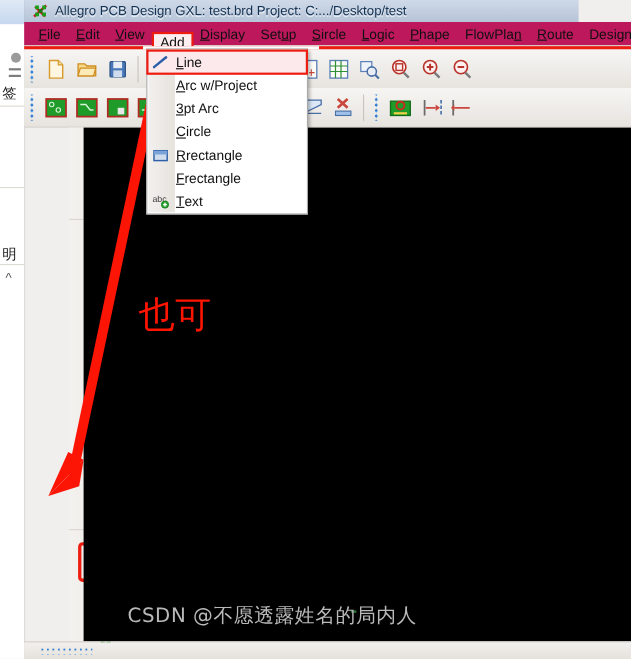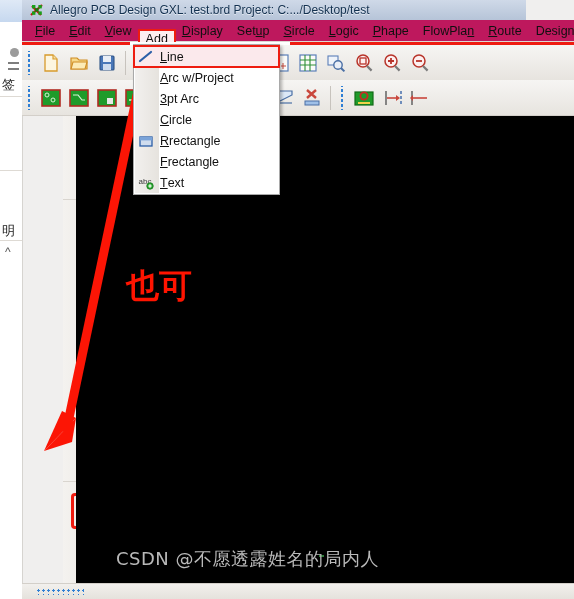--- a/index.html
+++ b/index.html
@@ -80,21 +80,21 @@
   #canvas{
     position:absolute;left:54px;top:116px;width:498px;height:467px;background:#000000;
   }
   #canvas .tiny-mark{position:absolute;left:243px;top:439px;width:5px;height:2px;background:#2f7d3a;}
   #watermark{
     position:absolute;left:40px;bottom:12px;font-size:18px;color:#b9b9b9;
     font-family:"DejaVu Sans",sans-serif;white-space:nowrap;letter-spacing:.5px;
   }
   #annotation-cn{
     position:absolute;left:50px;top:148px;font-size:33px;color:#ff1400;
-    font-family:"DejaVu Sans",sans-serif;font-weight:700;white-space:nowrap;
+    font-family:"DejaVu Sans",sans-serif;font-weight:400;white-space:nowrap;
   }
 
   
   #left-toolbar{
     position:absolute;left:12px;top:116px;width:54px;height:467px;
     background:linear-gradient(90deg,#f4f2ef,#e6e3de);
     border-right:1px solid #cfcbc5;
     margin-left:29px;
   }
   .lt-group{position:relative;width:54px;padding:3px 0 4px 0;box-sizing:border-box;}

